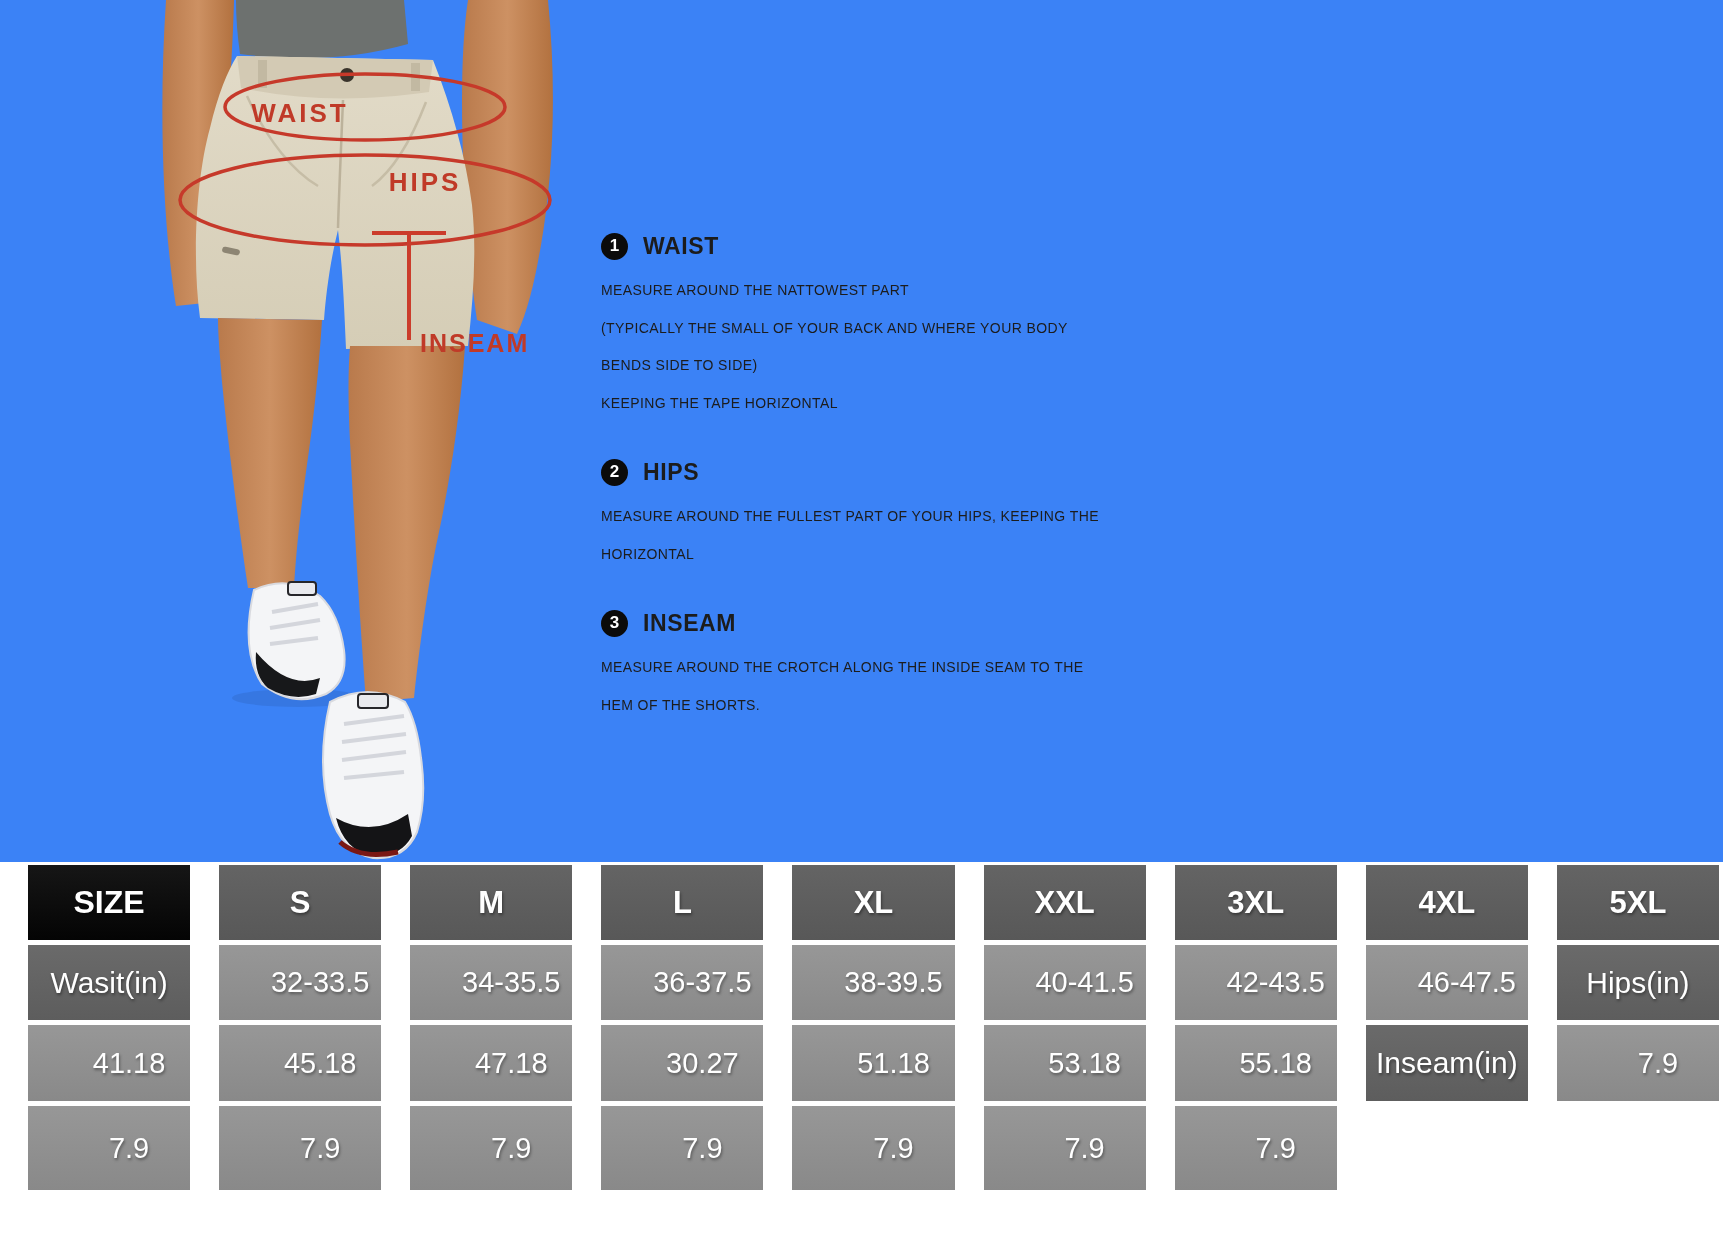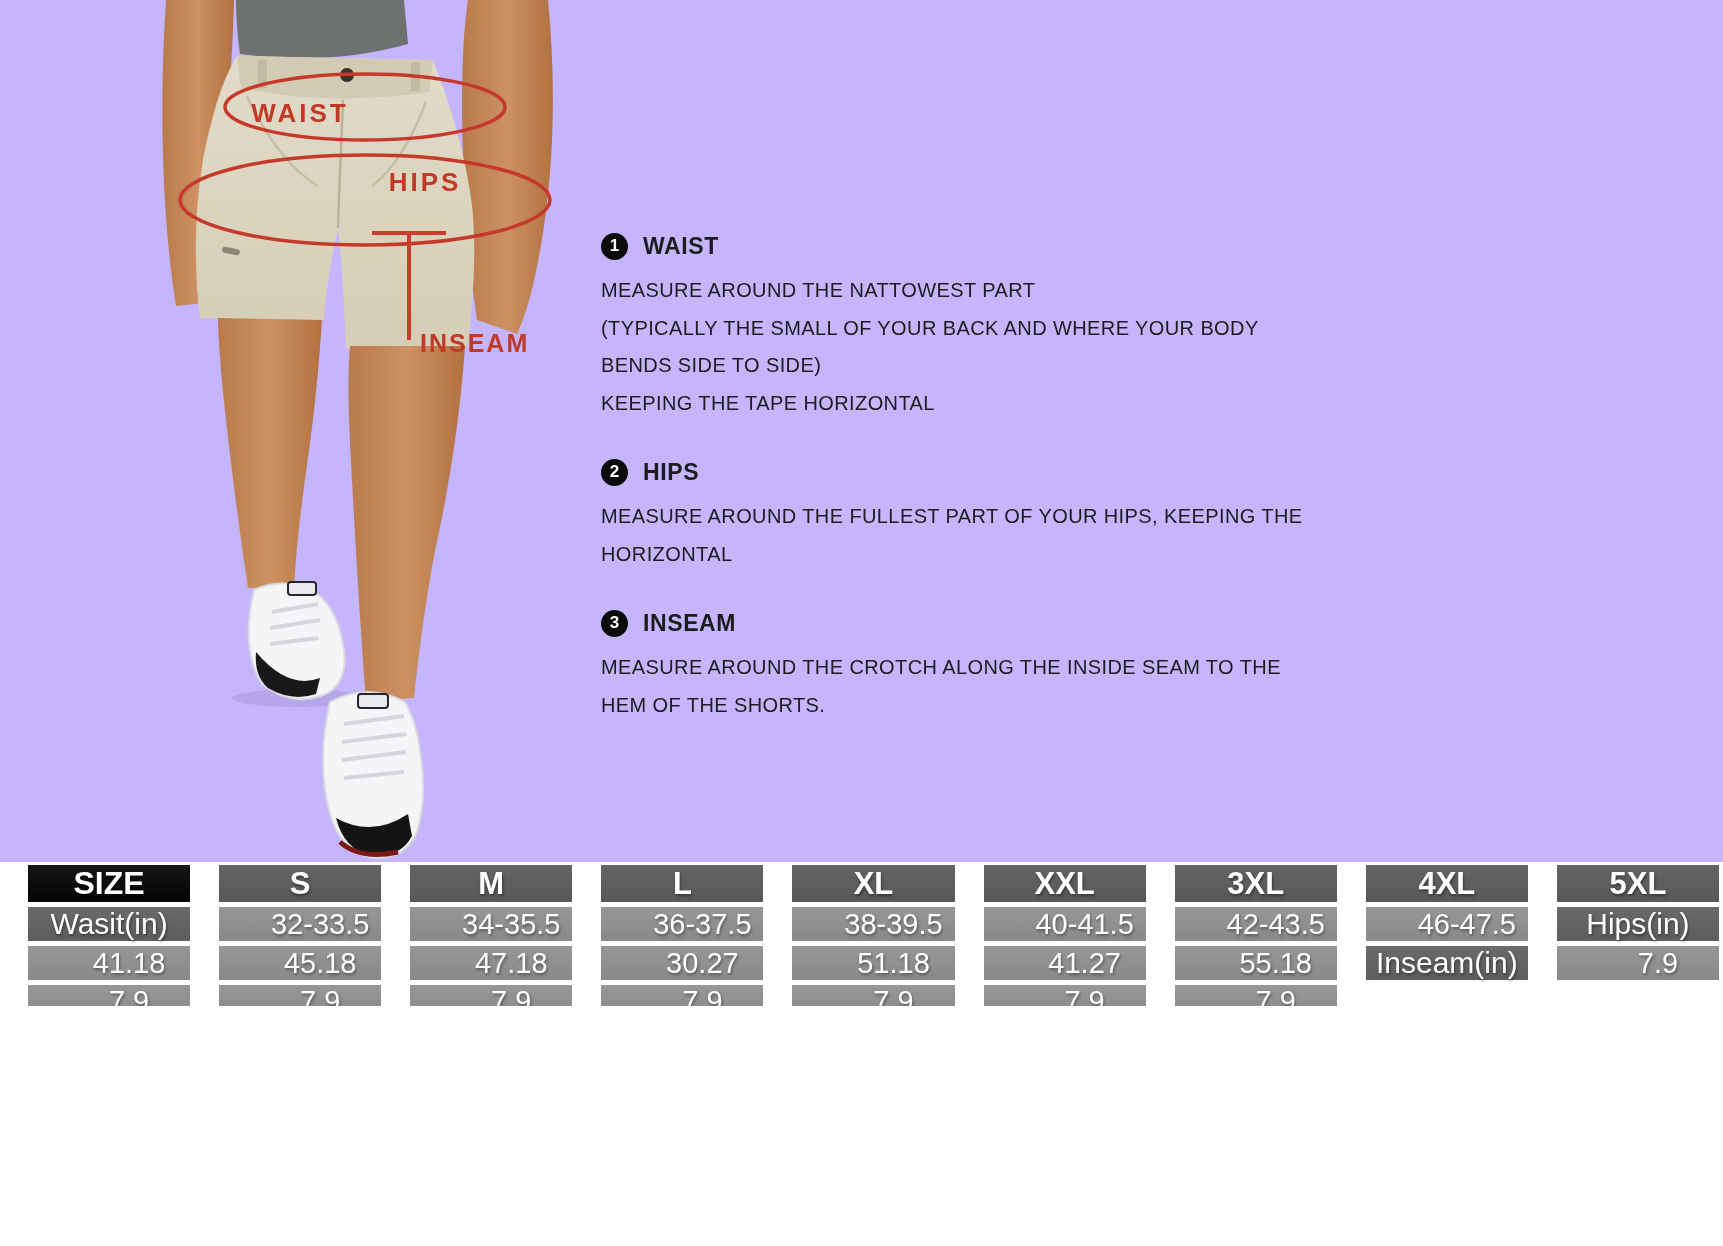--- a/index.html
+++ b/index.html
@@ -1,35 +1,35 @@
 <!DOCTYPE html>
 <html><head>
 <meta charset="utf-8">
 <style>
   * { margin:0; padding:0; box-sizing:border-box; }
   body { background:#ffffff; font-family:"Liberation Sans", sans-serif; }
   .page {
-    position:relative; width:1723px; height:1006px;
-    background:#c4b5fd; overflow:hidden;
+    position:relative; width:1723px; height:1190px;
+    background:#3b82f6; overflow:hidden;
   }
 
   
   .figure-area { position:absolute; left:0; top:0; width:620px; height:862px; }
 
   
   .instructions { position:absolute; left:601px; top:230px; width:780px; color:#1c1c1c; }
   .inst-section { margin-bottom:34px; }
   .inst-head { display:flex; align-items:center; gap:15px; height:32px; margin-bottom:10px; }
   .badge {
     width:27px; height:27px; border-radius:50%; background:#0b0b0b; color:#ffffff;
     font-size:17px; font-weight:bold; display:flex; align-items:center; justify-content:center;
     flex:0 0 auto;
   }
   .inst-title { font-size:23px; font-weight:bold; letter-spacing:0.6px; }
-  .inst-line { font-size:20px; line-height:37.5px; letter-spacing:0.4px; white-space:nowrap; }
+  .inst-line { font-size:14px; line-height:37.5px; letter-spacing:0.4px; white-space:nowrap; }
 
   
   .size-table {
     position:absolute; left:0; right:0; top:862px; bottom:0;
     display:grid; grid-template-columns:repeat(9, 1fr);
     grid-template-rows:0.97fr 0.97fr 0.98fr 1.08fr;
     gap:5px; padding:3px 4px 0 4px; background:#ffffff;
   }
   .cell {
     display:flex; align-items:center; justify-content:center;
@@ -155,21 +155,21 @@
     <div class="cell c">40-41.5</div>
     <div class="cell c">42-43.5</div>
     <div class="cell c">46-47.5</div>
 
     <div class="cell lab">Hips(in)</div>
     <div class="cell c">41.18</div>
     <div class="cell c">45.18</div>
     <div class="cell c">47.18</div>
     <div class="cell c">30.27</div>
     <div class="cell c">51.18</div>
-    <div class="cell c">41.27</div>
+    <div class="cell c">53.18</div>
     <div class="cell c">55.18</div>
 
     <div class="cell lab">Inseam(in)</div>
     <div class="cell c">7.9</div>
     <div class="cell c">7.9</div>
     <div class="cell c">7.9</div>
     <div class="cell c">7.9</div>
     <div class="cell c">7.9</div>
     <div class="cell c">7.9</div>
     <div class="cell c">7.9</div>

